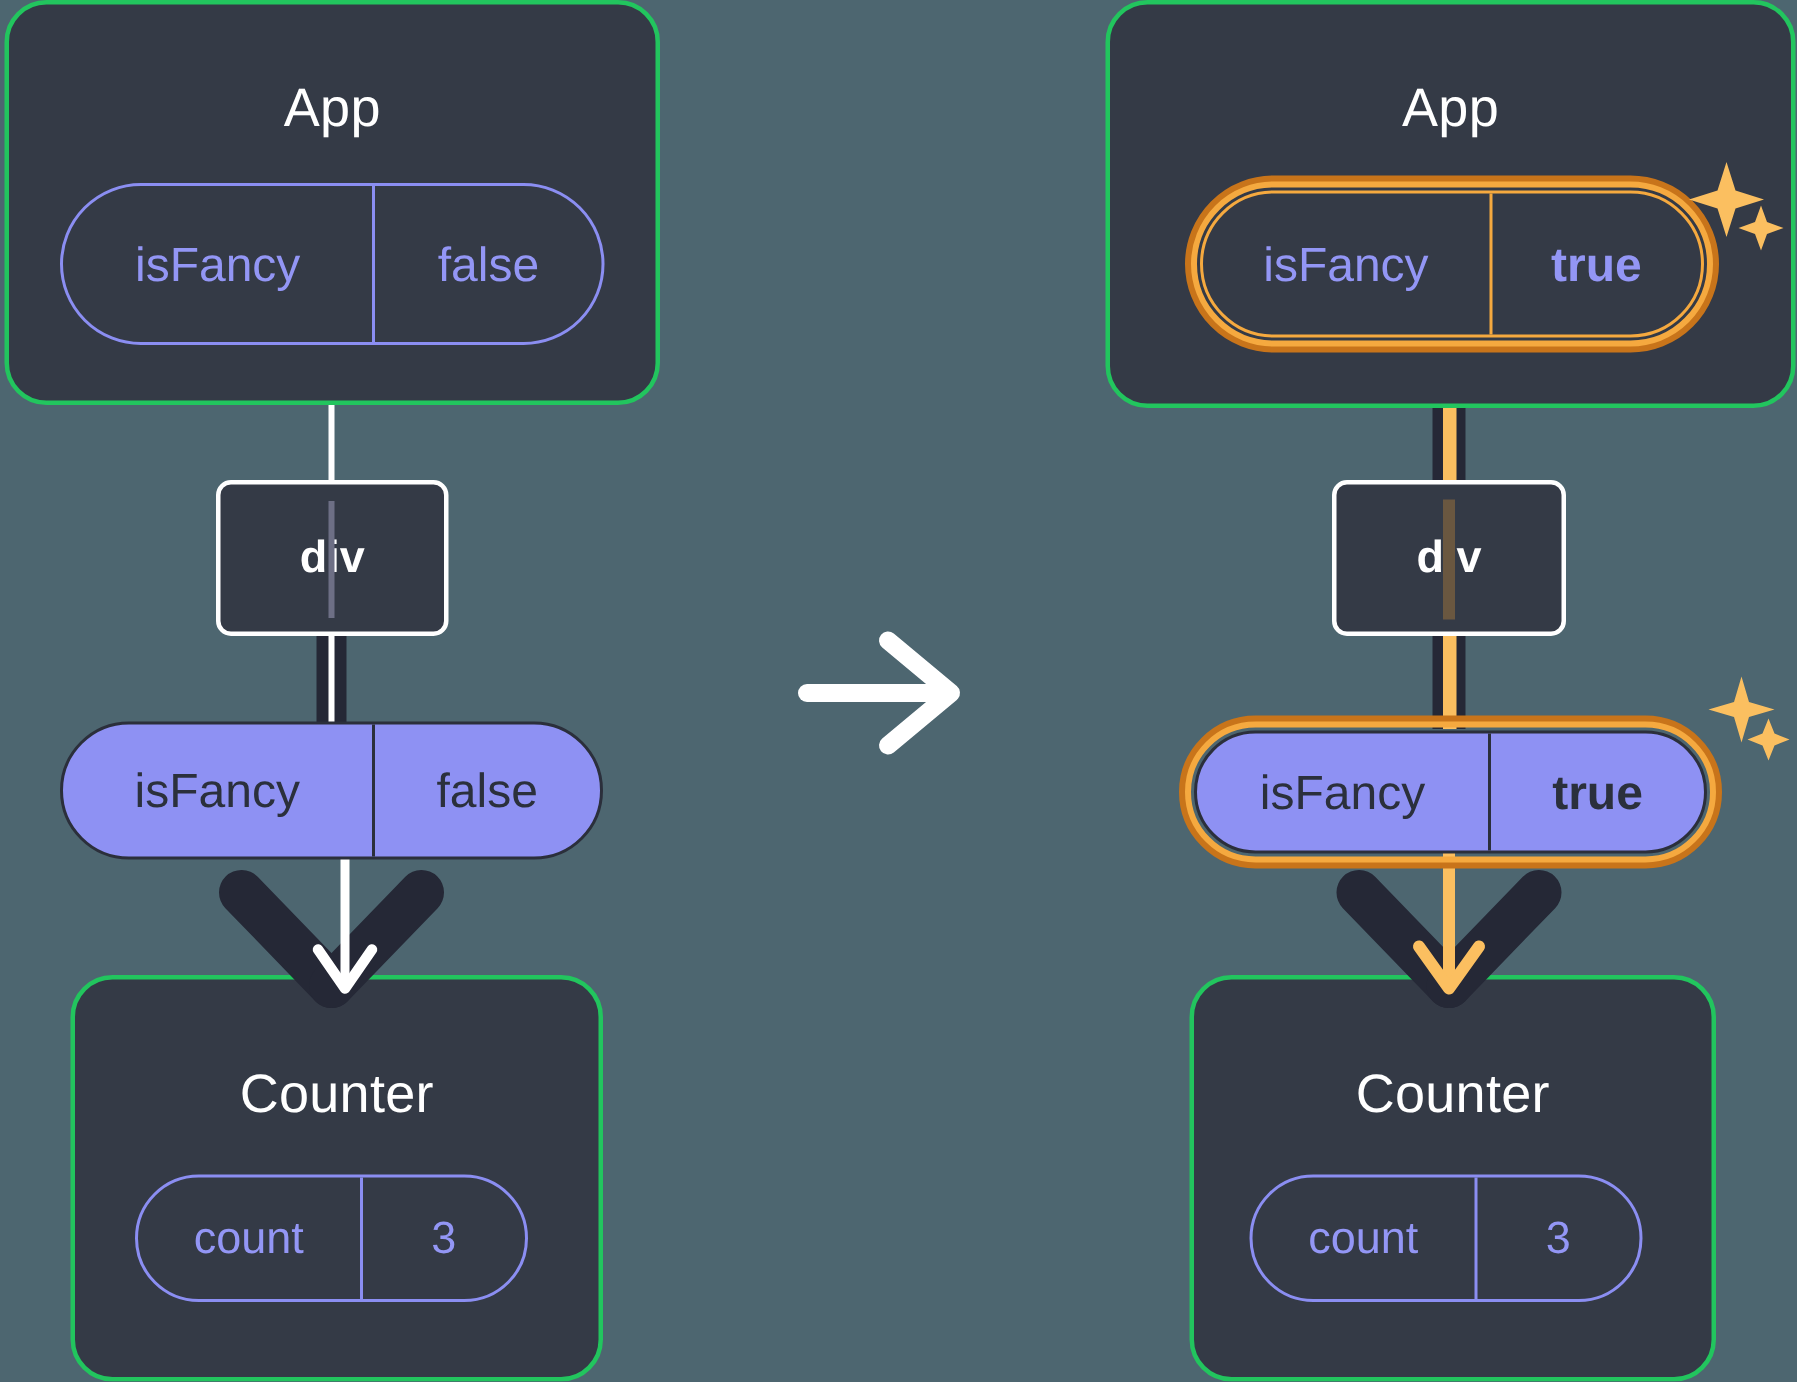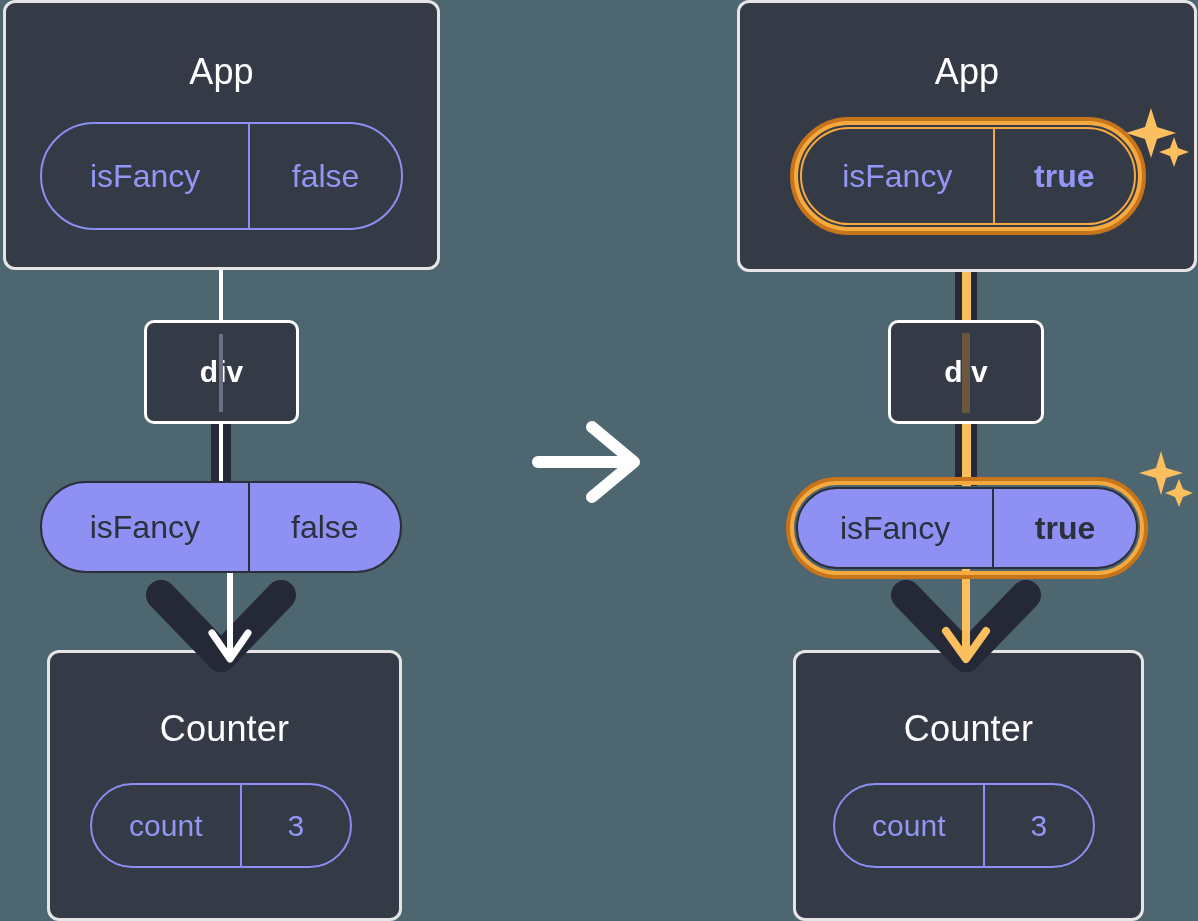--- a/index.html
+++ b/index.html
@@ -18,22 +18,22 @@
     position: relative;
     width: 1198px;
     height: 921px;
     background: #4d6670;
   }
 
   
   .card {
     position: absolute;
     background: #343a46;
-    border: 3px solid #e5e5e5;
-    border-radius: 12px;
+    border: 3px solid #22c55e;
+    border-radius: 28px;
     box-sizing: border-box;
     z-index: 5;
   }
   .card-title {
     position: absolute;
     left: 0; right: 0;
     text-align: center;
     color: #ffffff;
     font-size: 36px;
     font-weight: 400;

